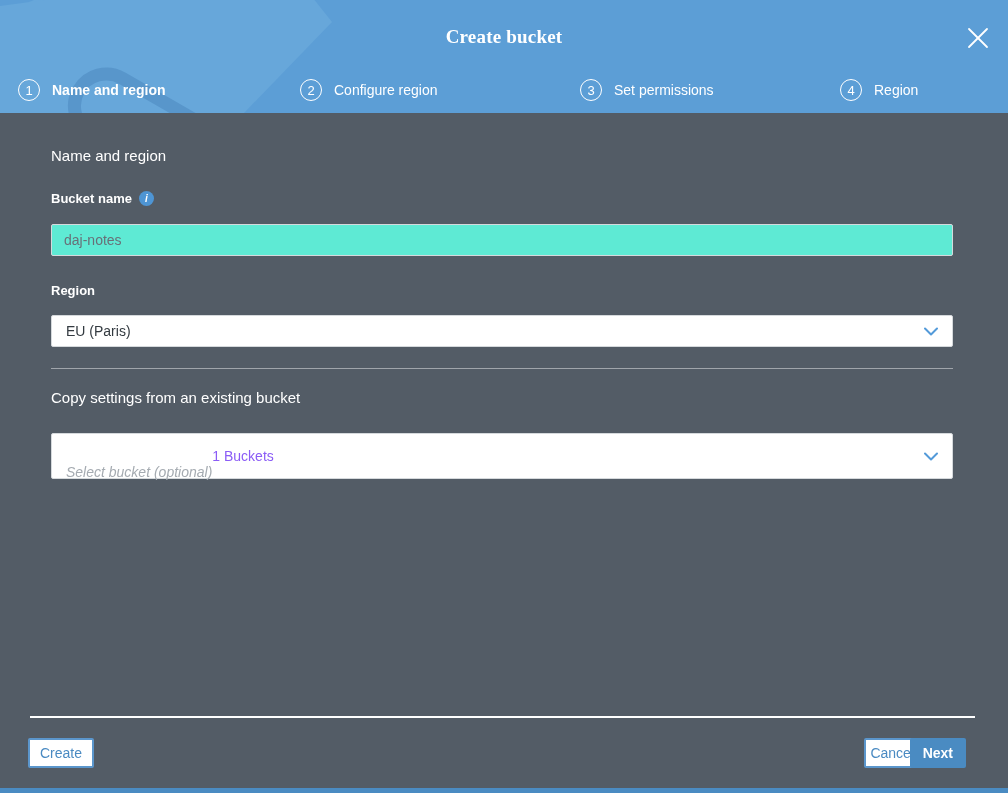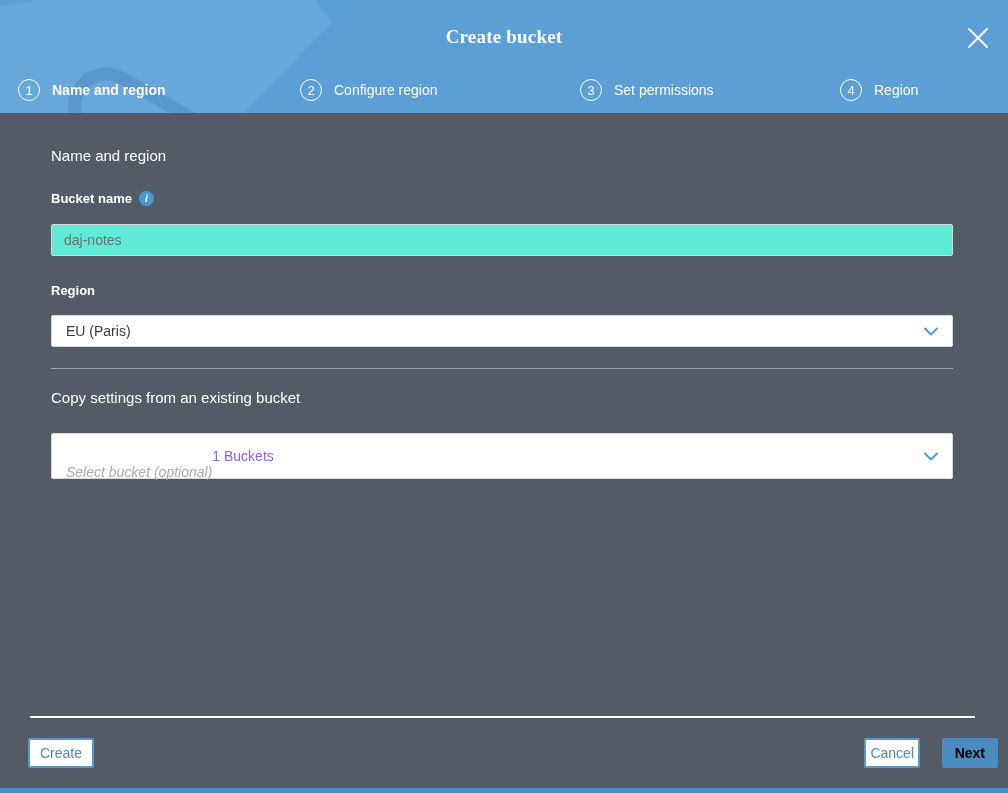--- a/index.html
+++ b/index.html
@@ -60,22 +60,22 @@
 
   
   .footer-line { position:absolute; left:30px; width:945px; top:603px; height:2px; background:#fff; }
 
   .btn { position:absolute; top:625px; height:30px; border-radius:2px; font-size:14px;
          display:flex; align-items:center; justify-content:center; cursor:pointer;
          font-family:"Liberation Sans","DejaVu Sans",sans-serif; }
   .btn-secondary { background:#fff; border:2px solid #5B96CC; color:#4A8AC2; }
   .btn-create { left:28px; padding:0 10px; }
   .btn-cancel { right:88px; padding:0 4px; }
-  .btn-next { right:10px; padding:0 11px; background:#4A8BC2; border:2px solid #4A8BC2;
-              color:#000000; font-weight:700; }
+  .btn-next { right:42px; padding:0 11px; background:#4A8BC2; border:2px solid #4A8BC2;
+              color:#ffffff; font-weight:700; }
 
   .bottom-strip { position:absolute; left:0; bottom:0; width:1008px; height:5px; background:#4A8BC2; }
 </style>
 </head>
 <body>
 
 <div class="modal">
 
   <div class="header">
     <svg class="watermark" width="380" height="113" viewBox="0 0 380 113">

